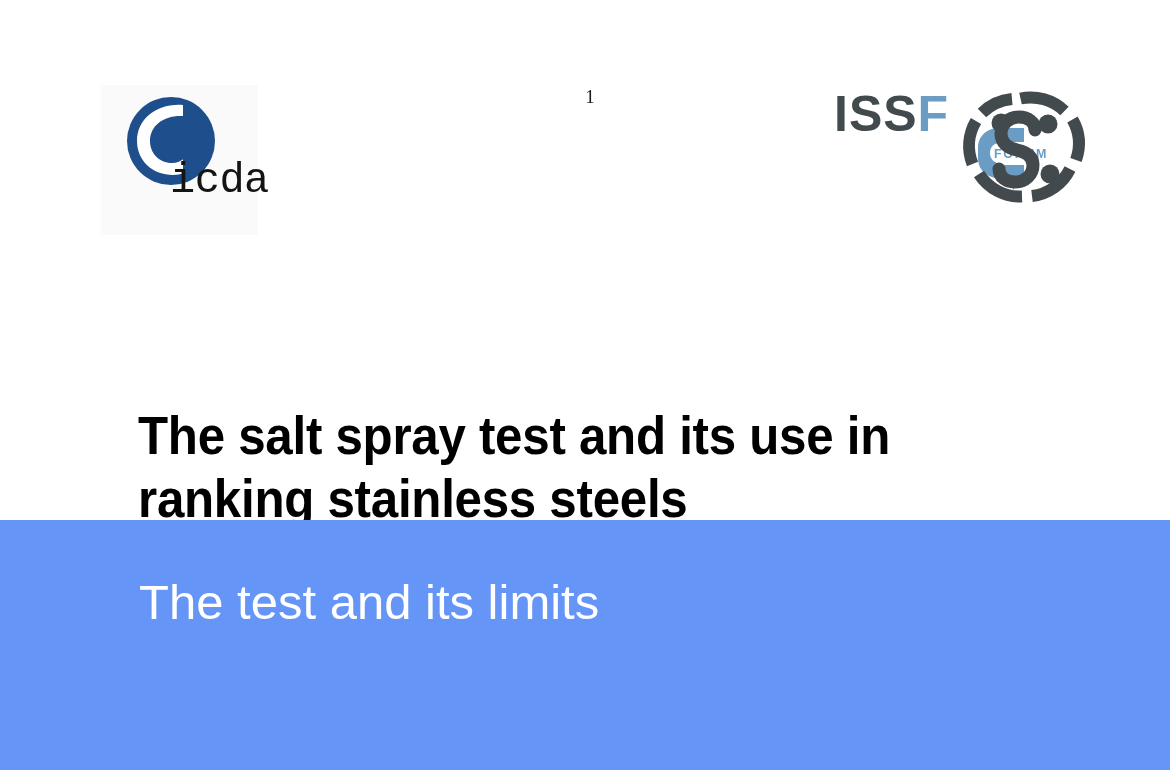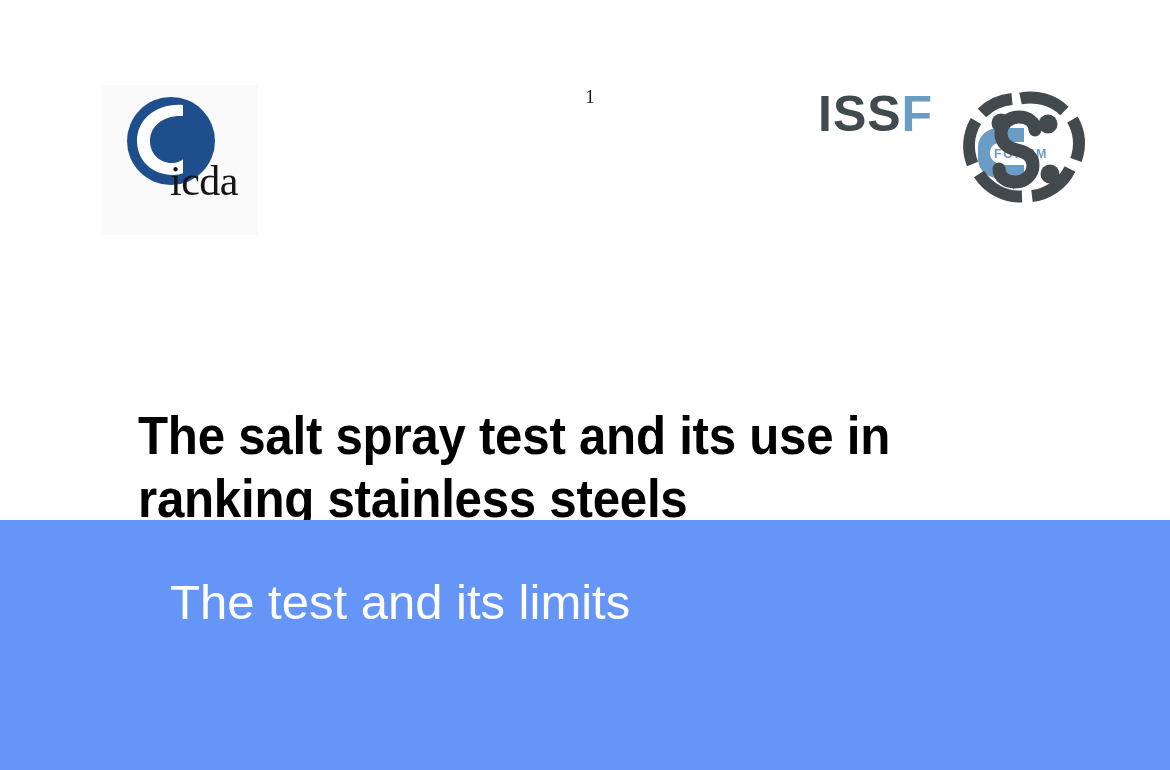--- a/index.html
+++ b/index.html
@@ -41,21 +41,21 @@
     position: absolute;
     left: 0;
     top: 0;
     width: 96px;
     height: 96px;
   }
   .icda-word {
     position: absolute;
     left: 69px;
     top: 75px;
-    font-family: Liberation Serif, serif;
+    font-family: Liberation Mono, monospace;
     font-size: 42px;
     line-height: 42px;
     color: #141414;
     letter-spacing: -0.5px;
   }
 
   
   .page-number {
     position: absolute;
     left: 575px;
@@ -70,21 +70,21 @@
   
   .issf-logo {
     position: absolute;
     left: 818px;
     top: 84px;
     width: 287px;
     height: 128px;
   }
   .issf-letters {
     position: absolute;
-    left: 0;
+    left: 16px;
     top: 4px;
     font-family: "Liberation Sans", sans-serif;
     font-weight: bold;
     font-size: 50px;
     line-height: 52px;
     letter-spacing: 1px;
     color: #434a4d;
   }
   .issf-letters .issf-f { color: #6b9cc4; }
   .issf-sub {
@@ -127,21 +127,21 @@
   .banner {
     position: absolute;
     left: 0;
     top: 520px;
     width: 1170px;
     height: 250px;
     background: #6495f7;
   }
   .banner-text {
     position: absolute;
-    left: 170px;
+    left: 139px;
     top: 572px;
     font-family: "Liberation Sans", sans-serif;
     font-weight: normal;
     font-size: 49px;
     line-height: 60px;
     color: #ffffff;
     letter-spacing: 0px;
   }
 </style>
 </head>

